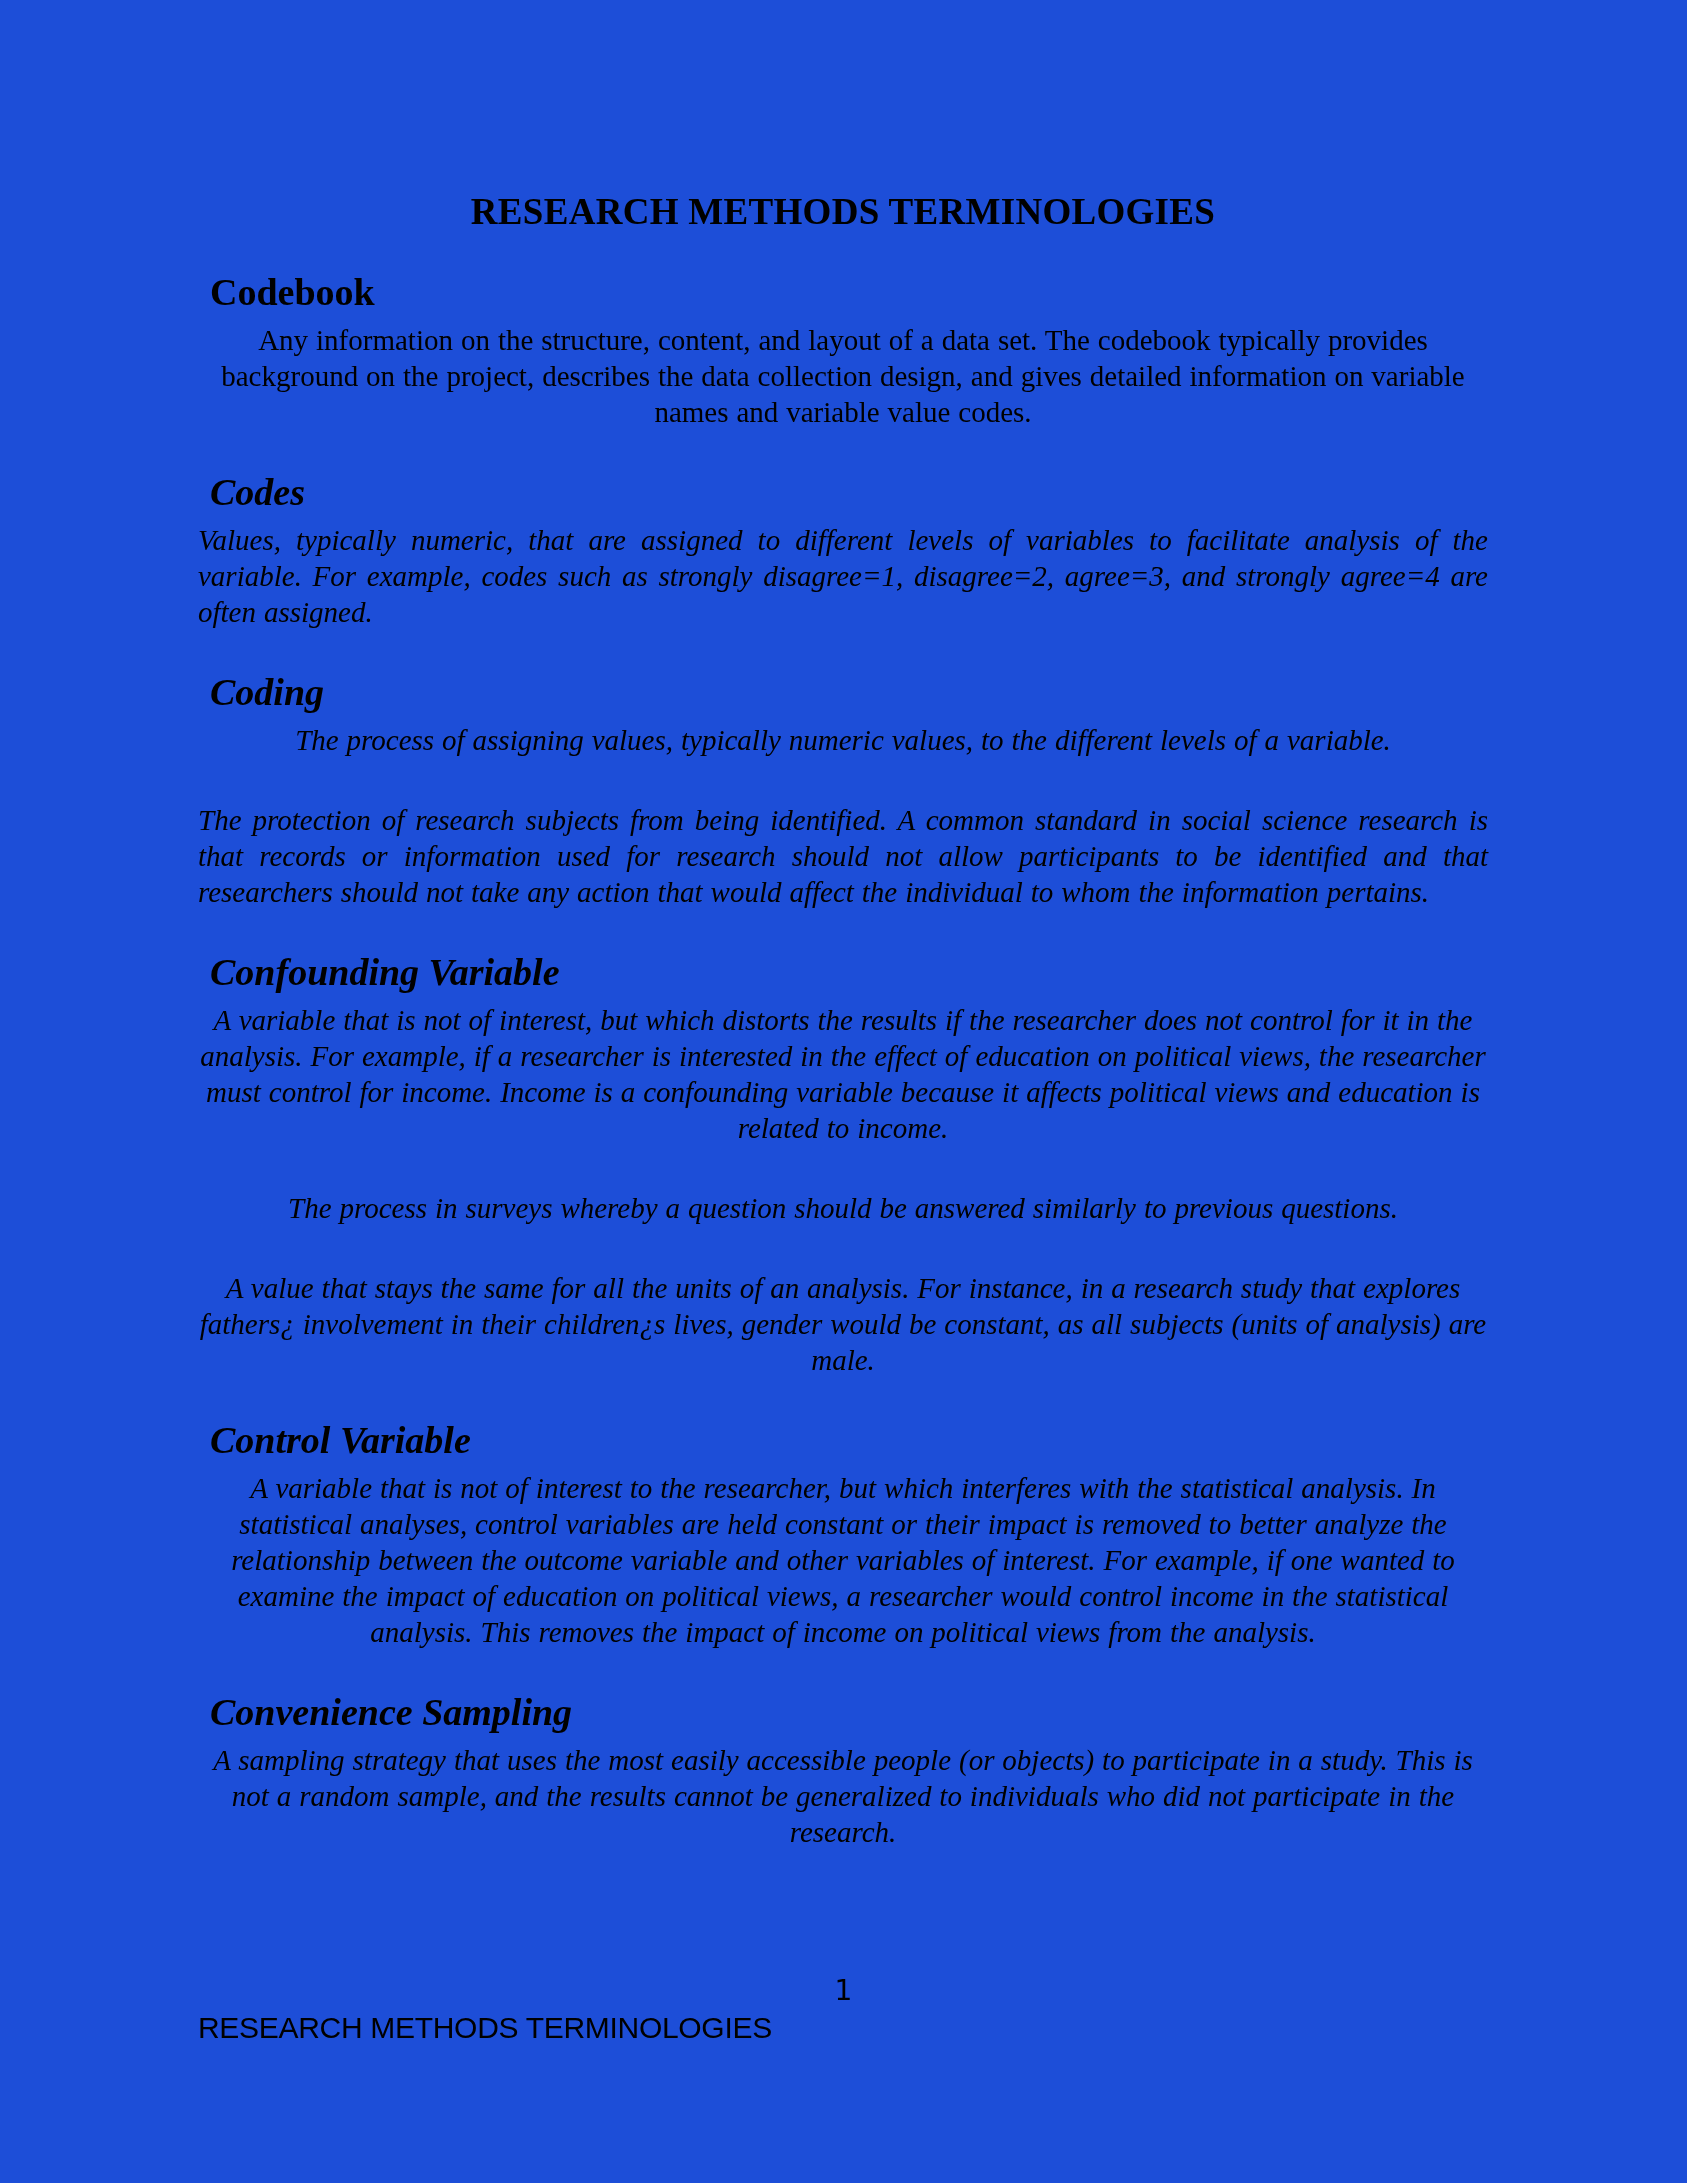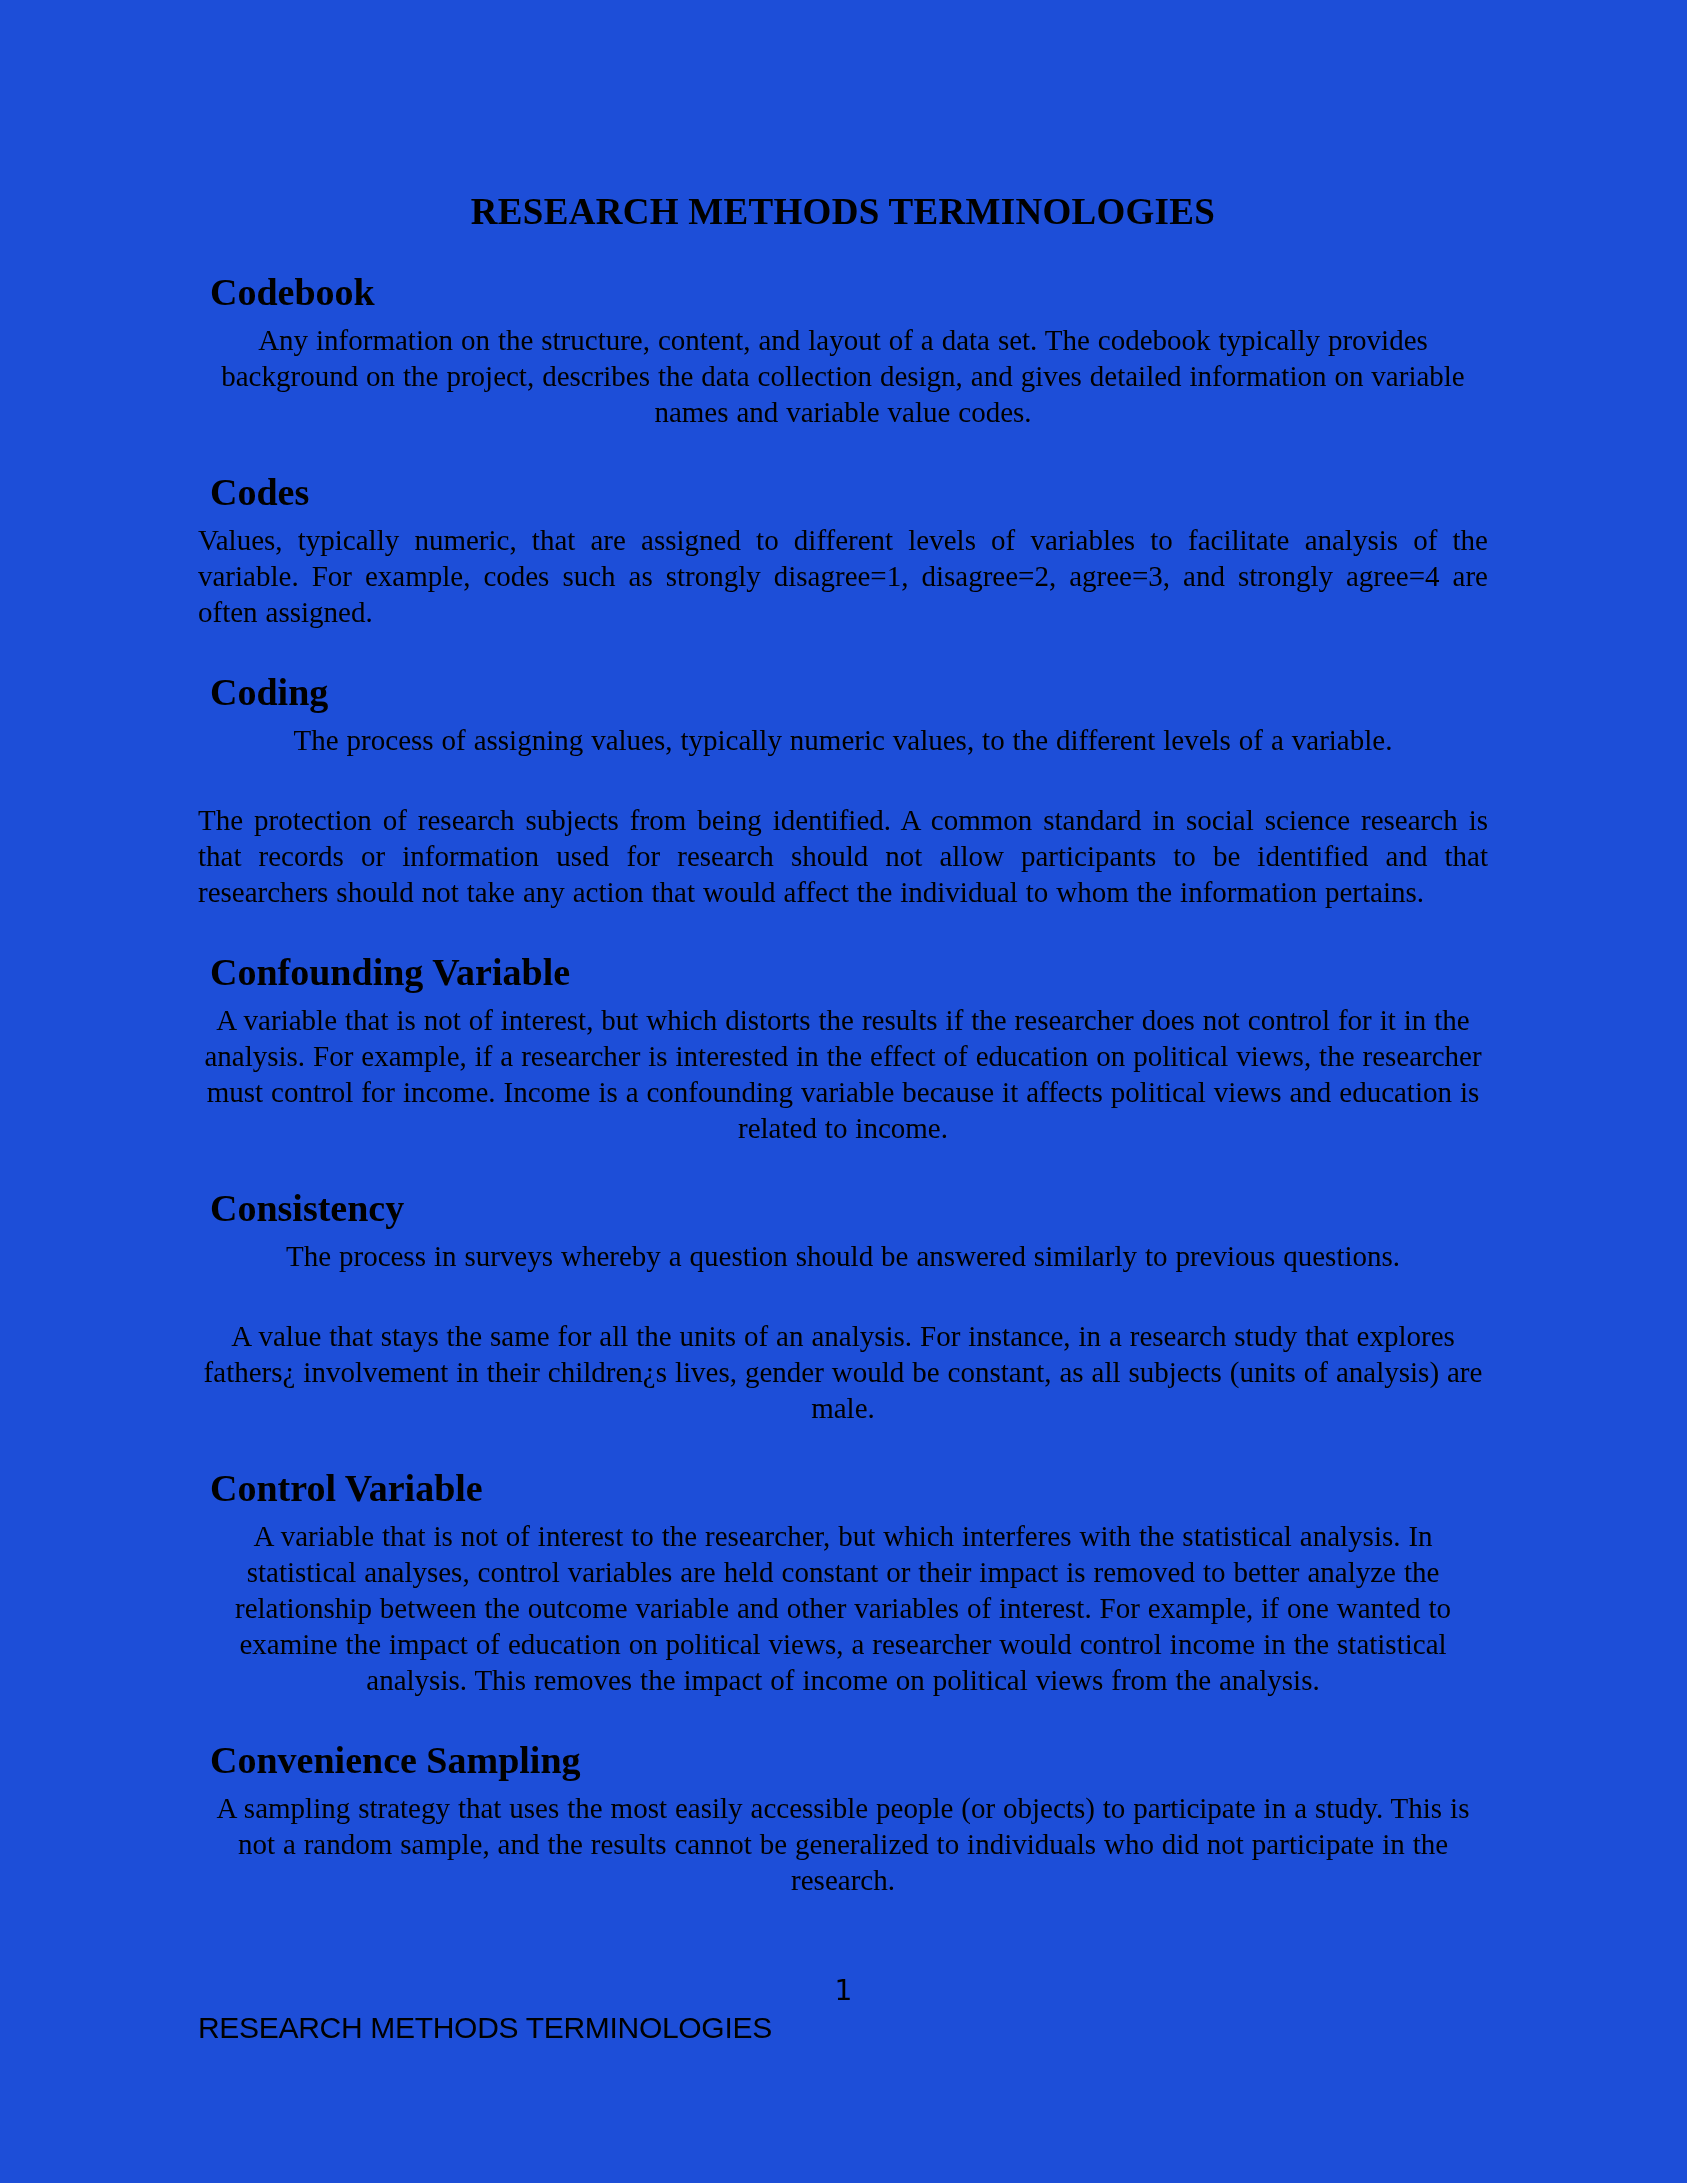--- a/index.html
+++ b/index.html
@@ -25,21 +25,21 @@
   }
   .doc-title {
     font-size: 37px;
     line-height: 41px;
     font-weight: bold;
     text-align: center;
     margin: 0 0 42px 0;
     letter-spacing: 0.3px;
   }
   .section { margin: 0; }
-  .section + .section { margin-top: 44px; }
+  .section + .section { margin-top: 44px; font-style: italic; }
   .heading {
     font-size: 38px;
     line-height: 36px;
     font-weight: bold;
     margin: 12px;
   }
   .body {
     font-size: 29px;
     line-height: 36px;
     margin: 0;
@@ -98,21 +98,20 @@
 
           <p class="body justify">The protection of research subjects from being identified. A common standard in social science research is that records or information used for research should not allow participants to be identified and that researchers should not take any action that would affect the individual to whom the information pertains.</p>
         </section>
 
         <section class="section">
           <h2 class="heading">Confounding Variable</h2>
           <p class="body left">A variable that is not of interest, but which distorts the results if the researcher does not control for it in the analysis. For example, if a researcher is interested in the effect of education on political views, the researcher must control for income. Income is a confounding variable because it affects political views and education is related to income.</p>
         </section>
 
         <section class="section">
-          <h2 class="heading">Consistency</h2>
           <p class="body left">The process in surveys whereby a question should be answered similarly to previous questions.</p>
         </section>
 
         <section class="section">
           <p class="body left">A value that stays the same for all the units of an analysis. For instance, in a research study that explores fathers¿ involvement in their children¿s lives, gender would be constant, as all subjects (units of analysis) are male.</p>
         </section>
 
         <section class="section">
           <h2 class="heading">Control Variable</h2>
           <p class="body left">A variable that is not of interest to the researcher, but which interferes with the statistical analysis. In statistical analyses, control variables are held constant or their impact is removed to better analyze the relationship between the outcome variable and other variables of interest. For example, if one wanted to examine the impact of education on political views, a researcher would control income in the statistical analysis. This removes the impact of income on political views from the analysis.</p>

